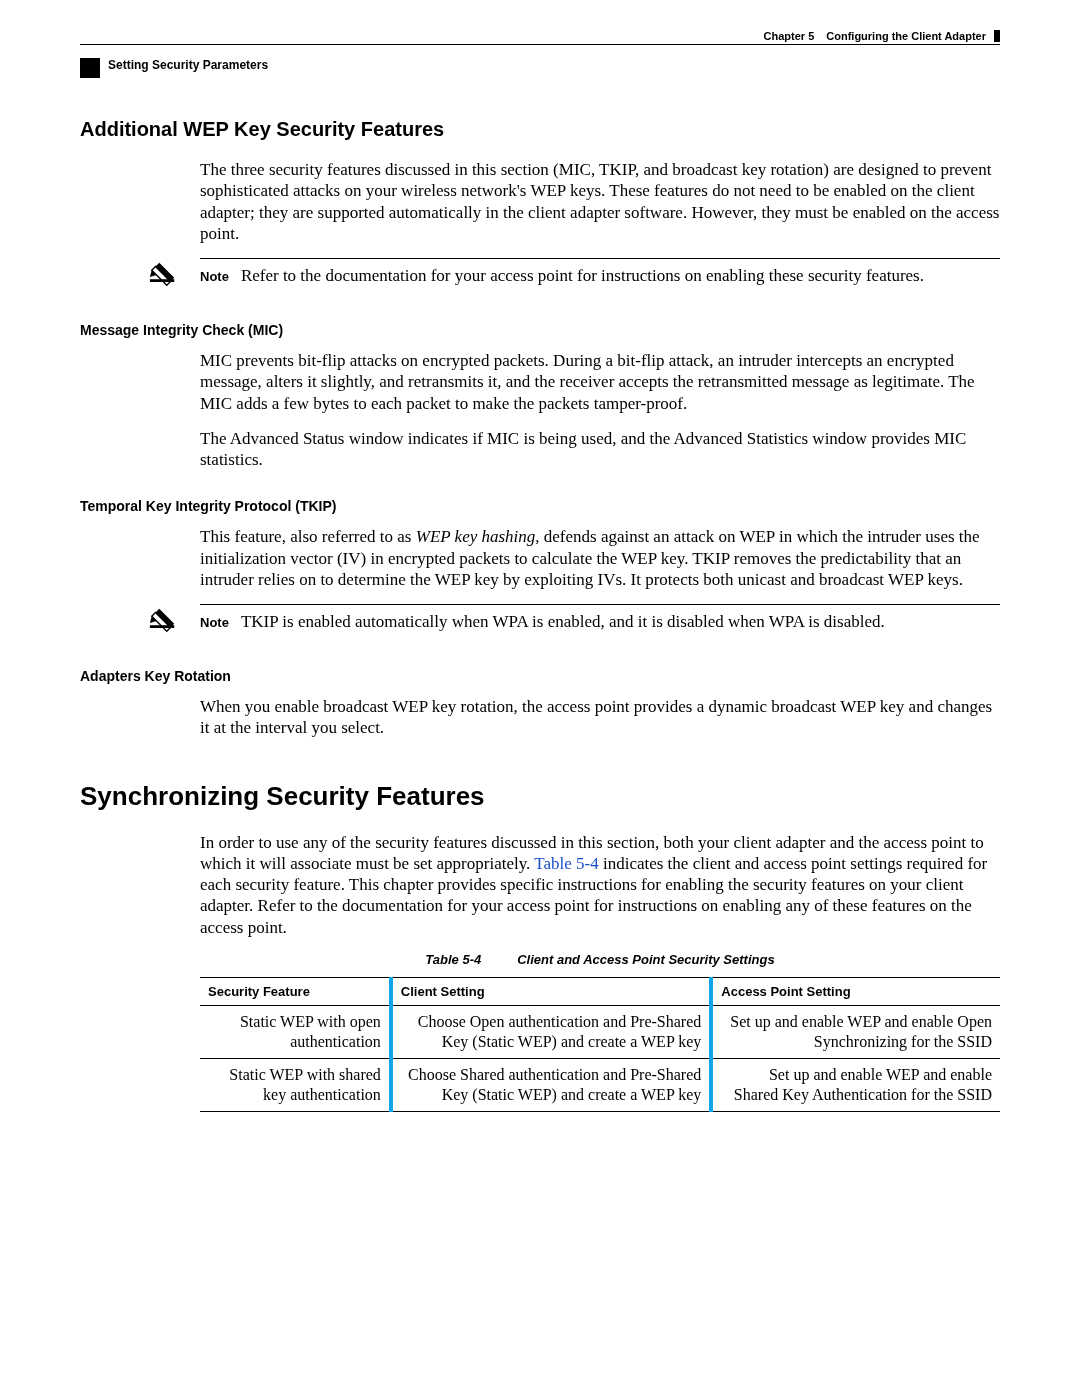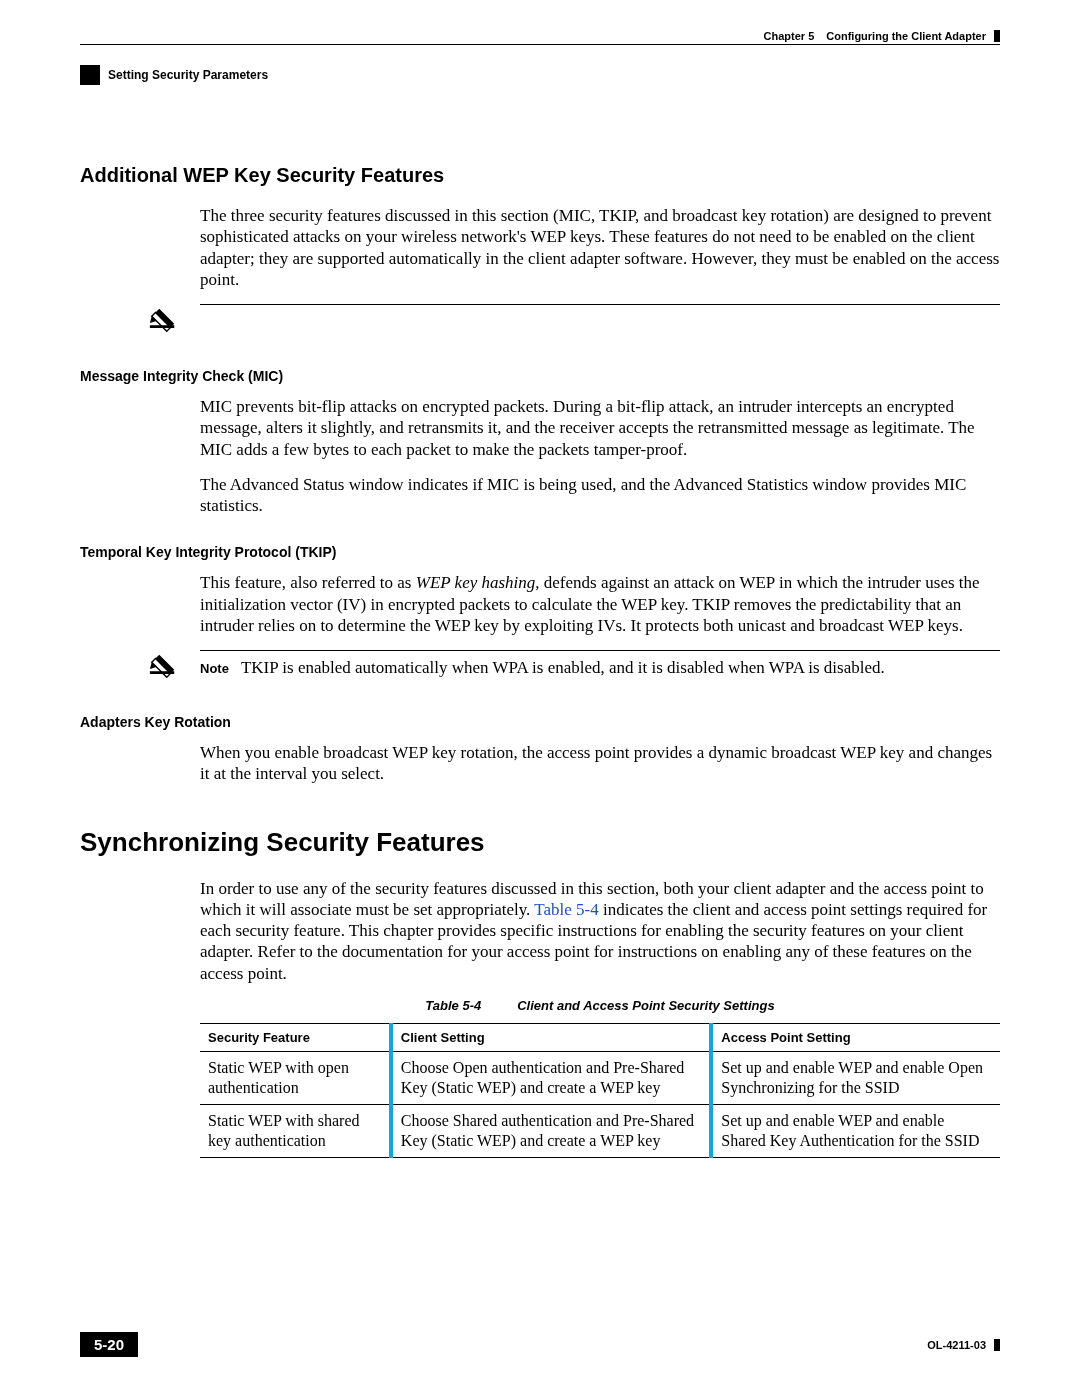--- a/index.html
+++ b/index.html
@@ -18,24 +18,23 @@
     font-family: Arial, Helvetica, sans-serif;
     font-size: 11px;
     font-weight: bold;
     border-right: 6px solid #000;
     padding-right: 8px;
     margin-bottom: 2px;
   }
   .top-header .chapter-num { margin-right: 12px; }
   .breadcrumb-row {
     display: flex;
-    align-items: center;
     border-top: 1px solid #000;
-    padding-top: 20px;
-    margin-bottom: 79px;
+    padding-top: 13px;
+    margin-bottom: 40px;
   }
   .breadcrumb-row .black-block {
     width: 20px; height: 20px; background: #000; margin-right: 8px;
   }
   .breadcrumb-row .section-name {
     font-family: Arial, Helvetica, sans-serif;
     font-size: 12px; font-weight: bold;
   }
   .h2 {
     font-family: Arial, Helvetica, sans-serif;
@@ -105,20 +104,21 @@
     text-align: left;
     padding: 6px 8px;
     border-top: 1.5px solid #000;
     border-bottom: 1.5px solid #000;
   }
   table.sec-table td {
     padding: 6px 8px;
     border-bottom: 1px solid #000;
     vertical-align: top;
     line-height: 1.25;
+    text-align: right;
   }
   table.sec-table th + th, table.sec-table td + td {
     border-left: 4px solid #0ea5e9;
   }
   .link { color: #1a4fcf; }
   .italic-inline { font-style: italic; }
 
   .footer {
     position: absolute;
     bottom: 40px;
@@ -170,20 +170,23 @@
     <div class="pencil-icon">
       <svg viewBox="0 0 32 32" width="30" height="30">
         <polygon points="12,3 28,19 24,23 8,7" fill="#000"></polygon>
         <polygon points="8,7 24,23 20,27 4,11" fill="none" stroke="#000" stroke-width="1.5"></polygon>
         <polygon points="4,11 9,16 2,18" fill="#000"></polygon>
         <line x1="2" y1="22" x2="28" y2="22" stroke="#000" stroke-width="3"></line>
       </svg>
     </div>
     <div class="note-right">
       <hr>
+      <div class="note-line">
+        <strong class="label">Note</strong><span>Refer to the documentation for your access point for instructions on enabling these security features.</span>
+      </div>
     </div>
   </div>
 </div>
 
 <div class="h3-sub">Message Integrity Check (MIC)</div>
 <p class="body-p">MIC prevents bit-flip attacks on encrypted packets. During a bit-flip attack, an intruder intercepts an encrypted message, alters it slightly, and retransmits it, and the receiver accepts the retransmitted message as legitimate. The MIC adds a few bytes to each packet to make the packets tamper-proof.</p>
 <p class="body-p">The Advanced Status window indicates if MIC is being used, and the Advanced Statistics window provides MIC statistics.</p>
 
 <div class="h3-sub">Temporal Key Integrity Protocol (TKIP)</div>
 <p class="body-p">
@@ -237,17 +240,13 @@
     </tr>
     <tr>
       <td>Static WEP with shared key authentication</td>
       <td>Choose Shared authentication and Pre-Shared Key (Static WEP) and create a WEP key</td>
       <td>Set up and enable WEP and enable Shared Key Authentication for the SSID</td>
     </tr>
   </tbody>
 </table>
 
 <div class="footer">
-  <div class="bottom-row">
-    <div class="page-box">5-20</div>
-    <div class="doc-num">OL-4211-03</div>
-  </div>
 </div>
 
 </body></html>

